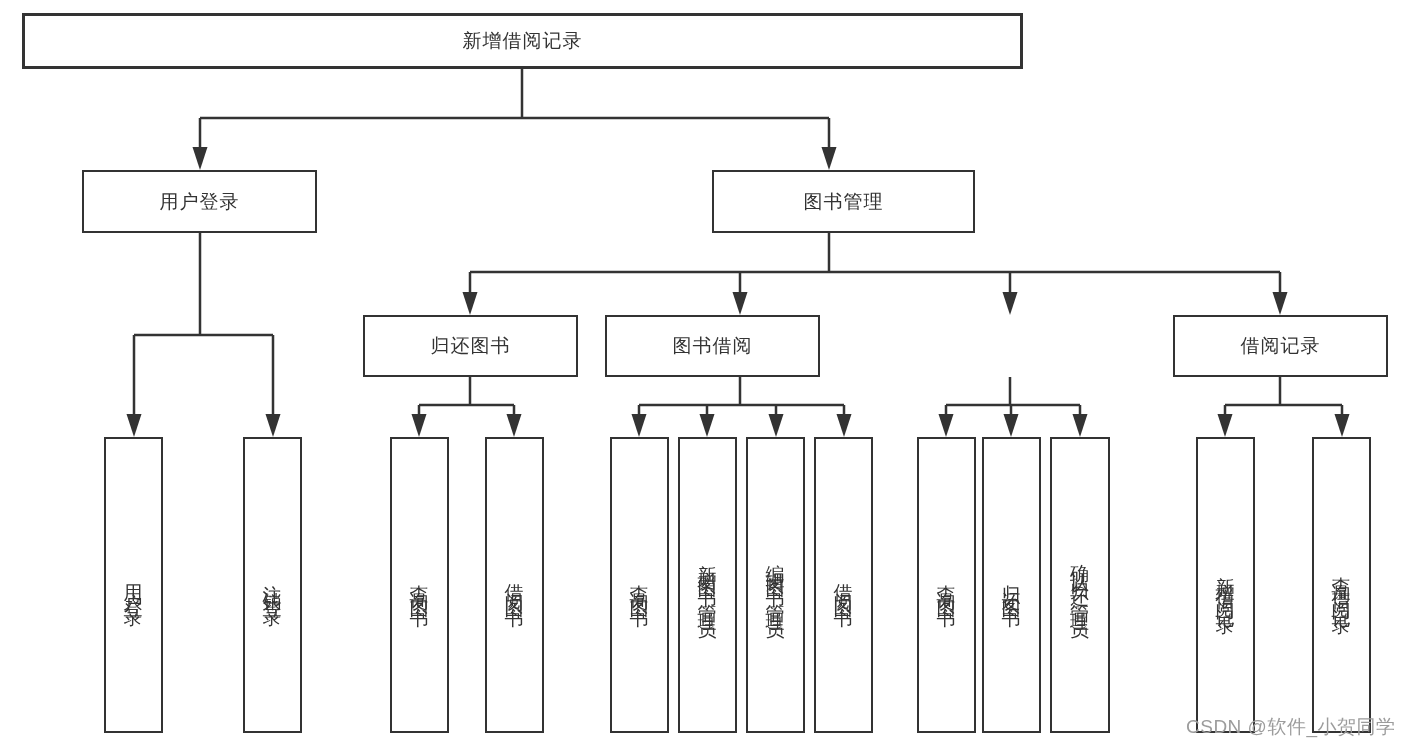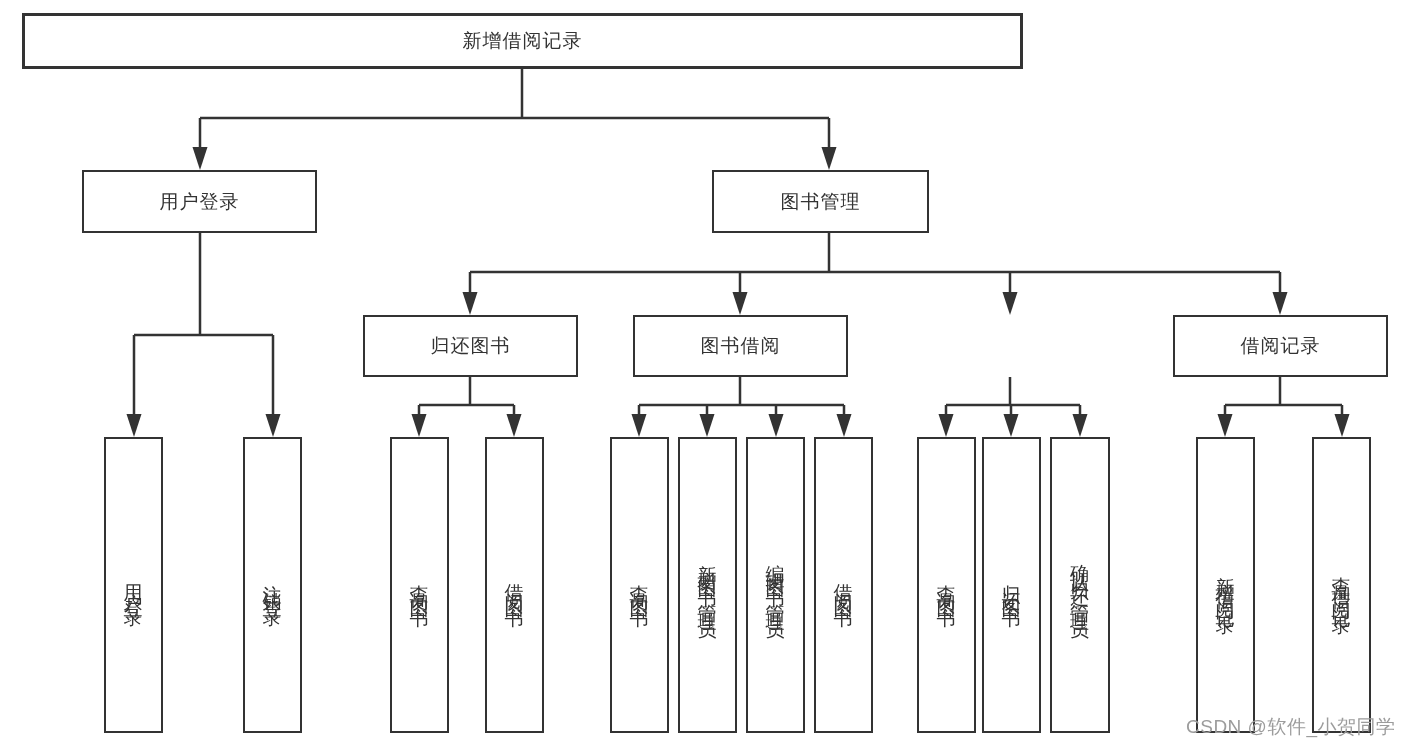--- a/index.html
+++ b/index.html
@@ -93,24 +93,24 @@
       <polygon points="1003.5,414 1018.5,414 1011,437"></polygon>
       <polygon points="1072.5,414 1087.5,414 1080,437"></polygon>
       <polygon points="1217.5,414 1232.5,414 1225,437"></polygon>
       <polygon points="1334.5,414 1349.5,414 1342,437"></polygon>
     </g>
   </svg>
 
   <div class="node root-node" style="left:22px; top:13px; width:1001px; height:56px;">新增借阅记录</div>
 
   <div class="node" style="left:82px; top:170px; width:235px; height:63px;">用户登录</div>
-  <div class="node" style="left:712px; top:170px; width:217px; height:63px;">图书管理</div>
+  <div class="node" style="left:712px; top:170px; width:263px; height:63px;">图书管理</div>
 
   <div class="node" style="left:363px; top:315px; width:215px; height:62px;">归还图书</div>
-  <div class="node" style="left:633px; top:315px; width:215px; height:62px;">图书借阅</div>
+  <div class="node" style="left:605px; top:315px; width:215px; height:62px;">图书借阅</div>
   <div class="node" style="left:1173px; top:315px; width:215px; height:62px;">借阅记录</div>
 
   <div class="node v-node" style="left:104px; top:437px; width:59px; height:296px;">用户登录</div>
   <div class="node v-node" style="left:243px; top:437px; width:59px; height:296px;">注销登录</div>
 
   <div class="node v-node" style="left:390px; top:437px; width:59px; height:296px;">查询图书</div>
   <div class="node v-node" style="left:485px; top:437px; width:59px; height:296px;">借阅图书</div>
 
   <div class="node v-node" style="left:610px; top:437px; width:59px; height:296px;">查询图书</div>
   <div class="node v-node" style="left:678px; top:437px; width:59px; height:296px;">新增图书（管理员）</div>

